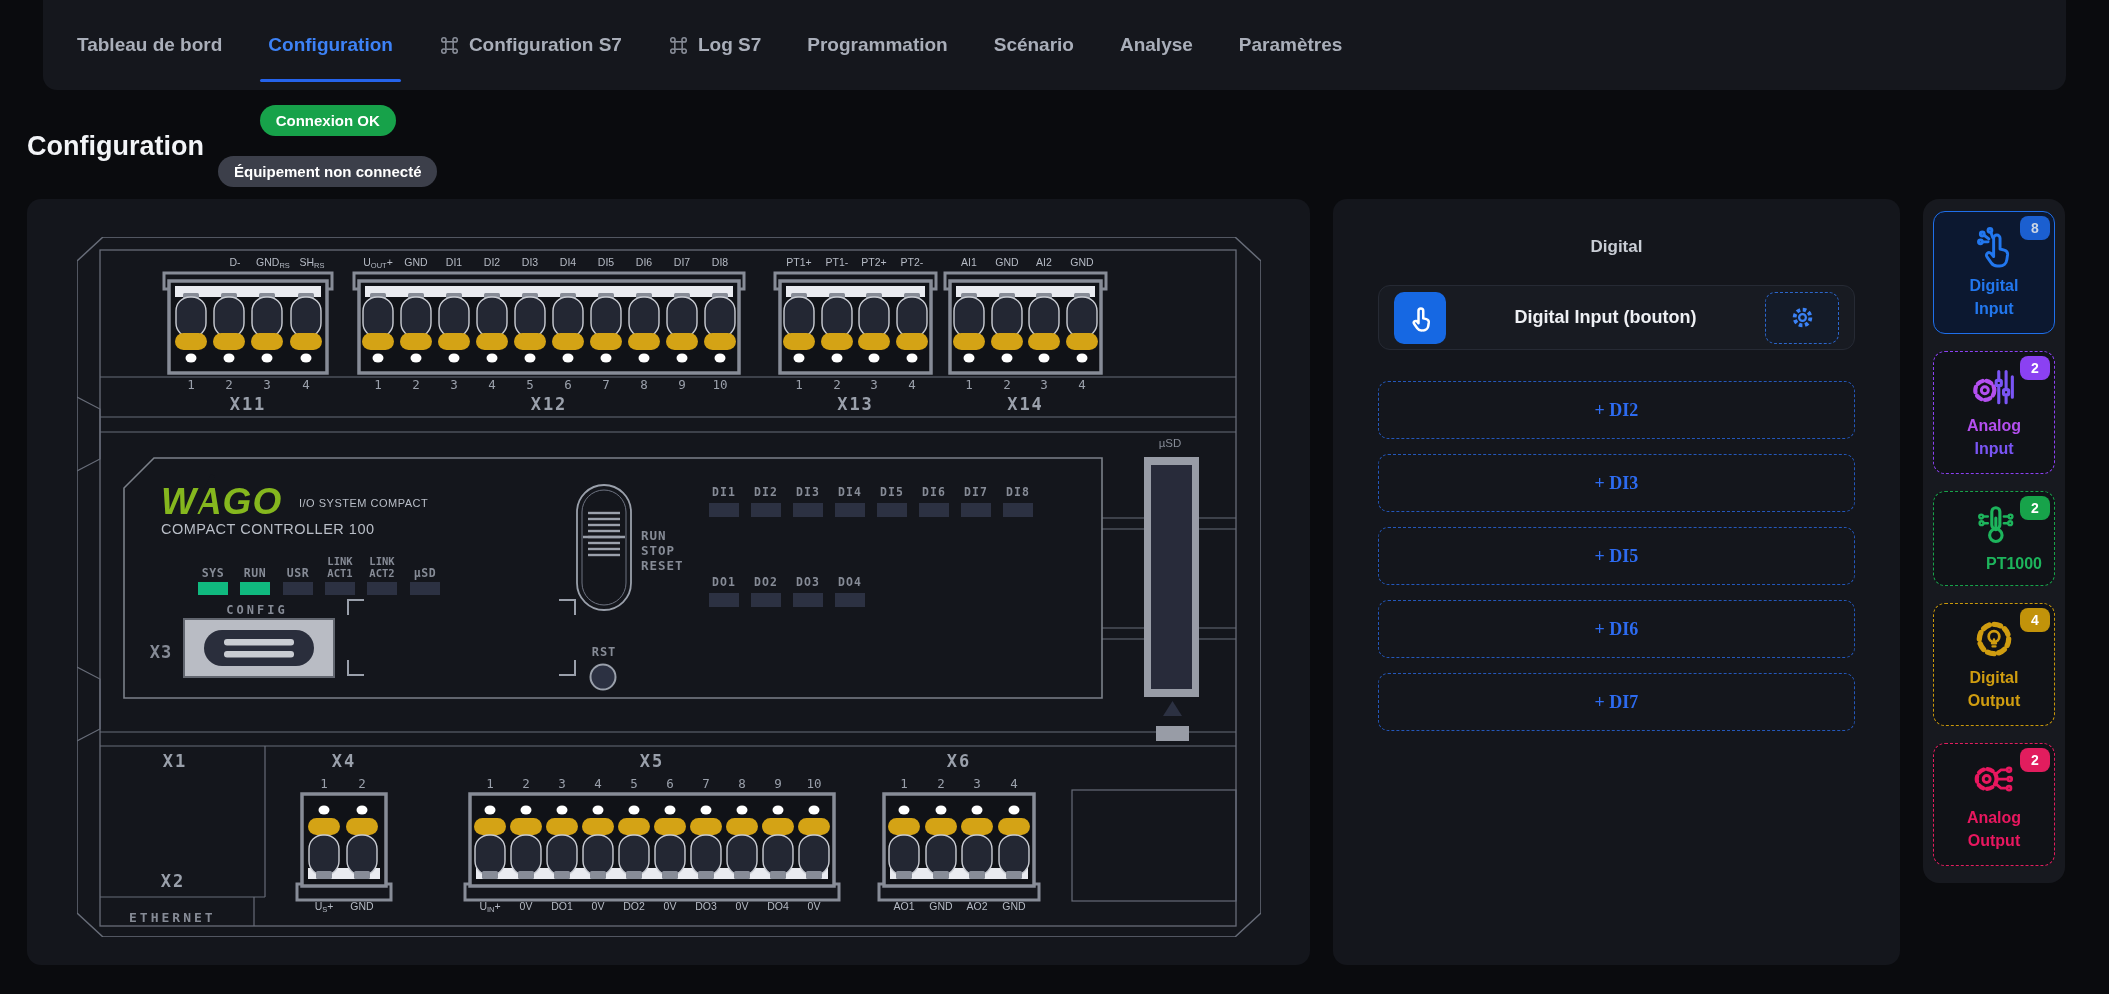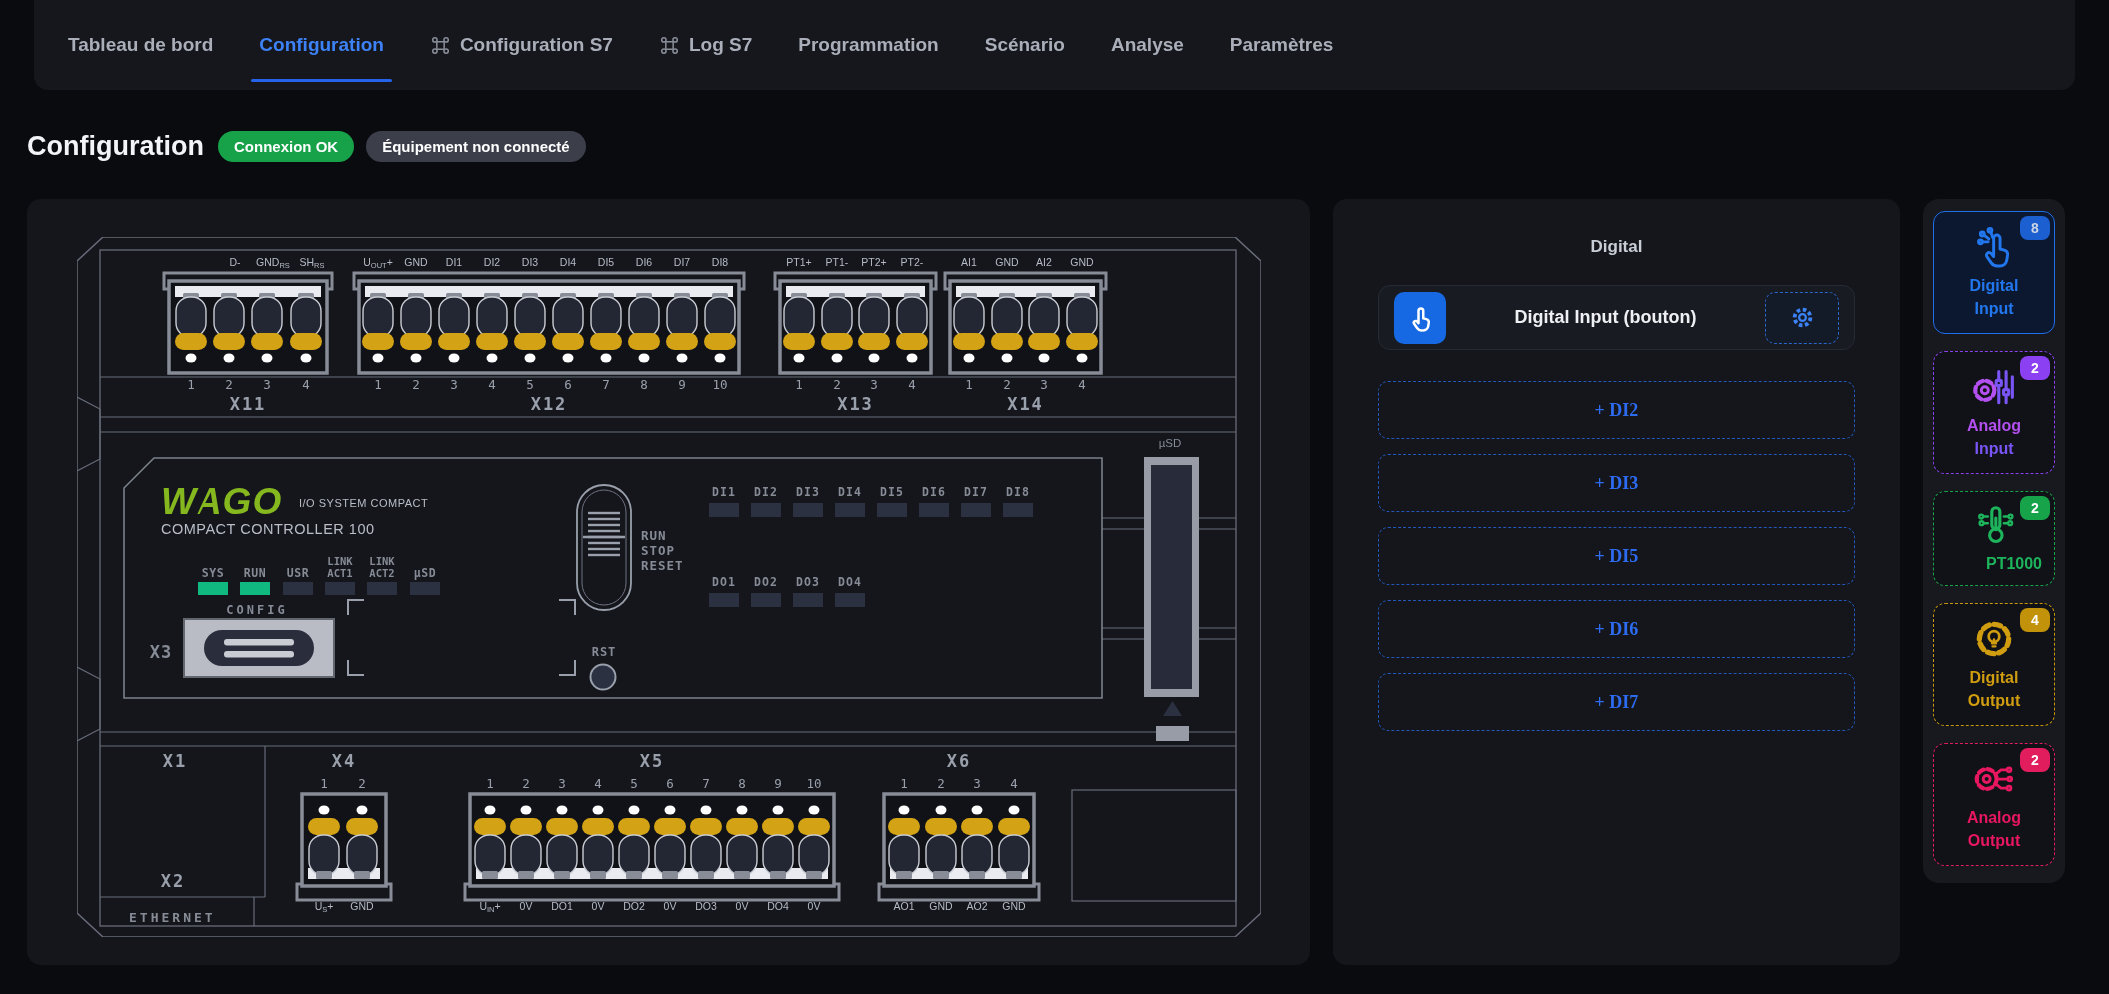--- a/index.html
+++ b/index.html
@@ -3,21 +3,21 @@
 <meta charset="utf-8">
 <style>
   * { margin:0; padding:0; box-sizing:border-box; }
   html,body { background:#0a0b0e; }
   body {
     width:2109px; height:994px; position:relative; overflow:hidden;
     font-family:"Liberation Sans", sans-serif;
   }
   
   .topnav {
-    margin:0 34px; height:90px; background:#15171d;
+    margin:0 43px; height:90px; background:#15171d;
     border-radius:0 0 14px 14px;
     display:flex; align-items:stretch; padding:8px 34px; gap:46px;
   }
   .nav-tab {
     display:flex; align-items:center; gap:9px; position:relative;
     font-size:19px; font-weight:600; color:#a9aeb9; cursor:pointer; white-space:nowrap;
   }
   .nav-tab.active { color:#3d82f6; }
   .nav-tab.active::after {
     content:""; position:absolute; left:-8px; right:-8px; bottom:0; height:3px;
@@ -118,21 +118,21 @@
         <span>Analyse</span>
       </div>
       <div class="nav-tab">
         <span>Paramètres</span>
       </div>
     </div>
 </nav>
 
 <header class="page-header">
   <div class="page-title">Configuration</div>
-  <div id="badges" style="display:flex;gap:12px;align-items:center;">
+  <div id="badges" style="display:flex;gap:20px;align-items:center;flex-direction:column;">
       <span class="badge" style="background: rgb(23, 162, 74);">Connexion OK</span>
       <span class="badge" style="background: rgb(60, 63, 74);">Équipement non connecté</span>
     </div>
 </header>
 
 <div class="content">
 
   <section class="device-panel">
     <svg id="device-svg" viewBox="0 0 1184 700">
         <g>

